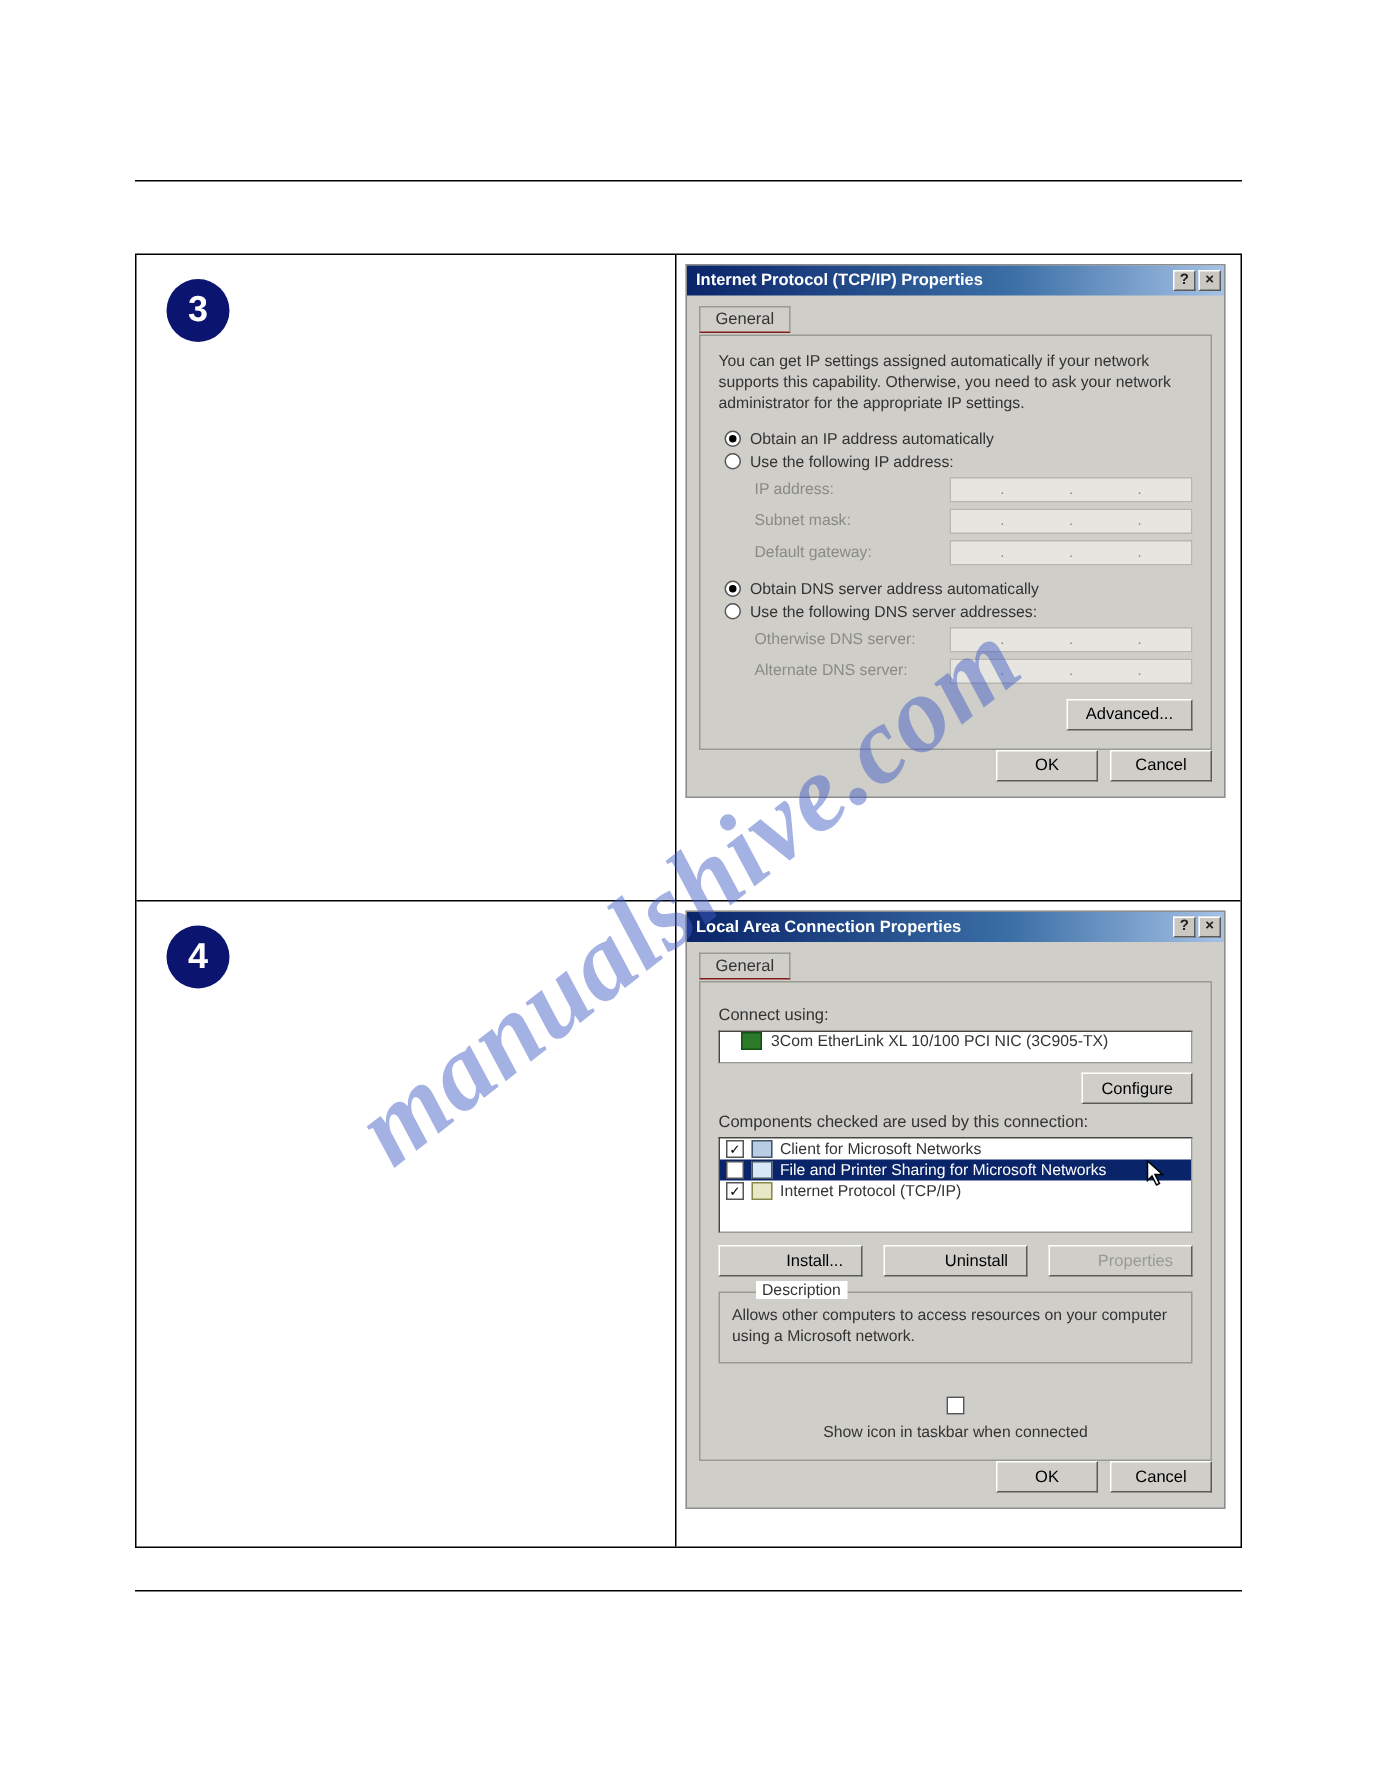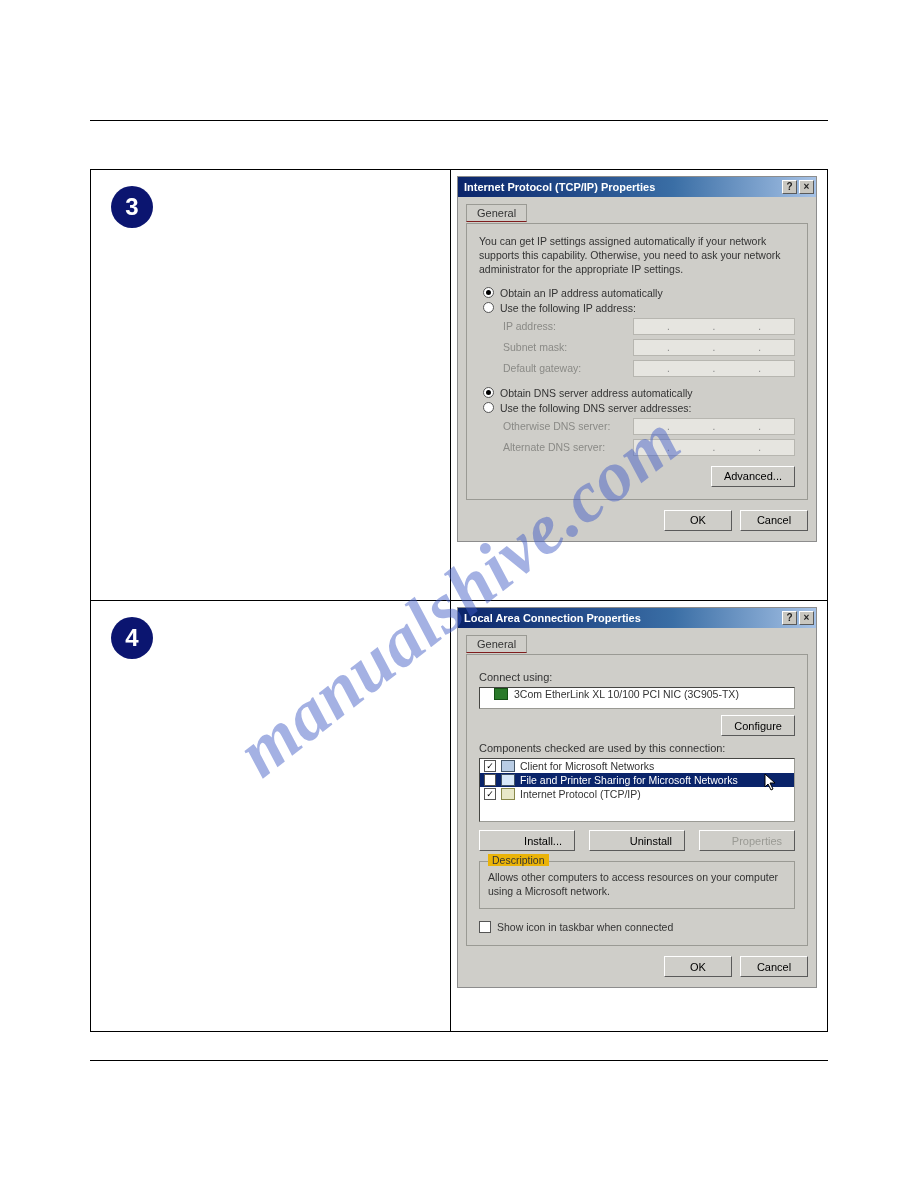--- a/index.html
+++ b/index.html
@@ -33,40 +33,40 @@
 
   .fields { margin: 4px 0 10px 24px; }
   .field { display:flex; align-items:center; margin: 4px 0; }
   .field label { flex: 0 0 130px; font-size: 10.5px; color:#8a8a86; }
   .ipbox { flex:1; height:17px; border:1px solid #b7b6b0; background:#e6e5e0; display:flex; align-items:center; }
   .ipbox span { flex:1; text-align:center; color:#aaa; font-size:10px; }
   .ipbox .dot { color:#888; }
 
   .btn { height: 21px; padding: 0 12px; background:#cfcec9; border:1px solid #fff; border-right-color:#5a5a5a; border-bottom-color:#5a5a5a; font-size:11px; cursor:pointer; }
   .btn.disabled { color:#9a9a94; cursor:default; }
-  .btn-row { display:flex; gap:8px; justify-content:flex-end; margin-top: 10px; }
+  .btn-row { display:flex; gap:8px; justify-content:flex-end; }
   .btn-row.r { justify-content: flex-end; }
 
   
   .lbl { font-size:11px; margin: 6px 0 4px 0; }
   .adapter { display:flex; align-items:flex-start; gap:6px; border:1px inset #9a9a94; background:#fff; height:22px; padding:0 14px; font-size:10.5px; }
   .nic-icon { width:14px; height:12px; background:#2a7a2a; border:1px solid #145014; }
   .listbox { border:1px inset #9a9a94; background:#fff; height:64px; overflow:hidden; }
   .li { display:flex; align-items:center; gap:5px; padding:1px 4px; font-size:10.5px; }
   .li.sel { background:#0a246a; color:#fff; }
   .cb { width:12px; height:12px; border:1px solid #555; background:#fff; display:inline-flex; align-items:center; justify-content:center; font-size:9px; line-height:1; }
   .cb.ck::after { content:"✓"; color:#000; font-size:9px; }
   .li .svc-icon { width:14px; height:12px; border:1px solid #456; background:#b8cce4; }
   .li .svc-icon.drv { background:#d8e8f8; }
   .li .svc-icon.tcp { background:#e8e8c8; border-color:#88884a; }
   .btn3 { display:flex; gap:14px; margin-top:8px; }
   .btn3 .btn { flex:1;text-align:right; }
   .groupbox { border:1px solid #9a9a94; padding:8px 8px 10px 8px; margin-top:10px; position:relative; }
-  .groupbox .gtitle { position:absolute; top:-8px; left:8px; background:#eab308; padding:0 4px; font-size:10.5px; }
-  .chk-row { display:flex; align-items:center; gap:6px; margin-top:12px; font-size:10.5px; }
+  .groupbox .gtitle { position:absolute; top:-8px; left:24px; background:#ffffff; padding:0 4px; font-size:10.5px; }
+  .chk-row { display:flex; align-items:center; gap:6px; margin-top:22px; font-size:10.5px;flex-direction:column; }
   .cursor { position:absolute; width:14px; height:18px; pointer-events:none; }
 
   
   .wm { position:absolute; left:50%; top:50%; transform: translate(-50%,-48%) rotate(-38deg); font: italic 700 72px Georgia, serif; color: rgba(64,92,196,0.48); letter-spacing: 1px; white-space: nowrap; pointer-events:none; user-select:none; }
 </style>
 </head>
 <body>
 
 <div class="page">
   <div class="hr-top"></div>

